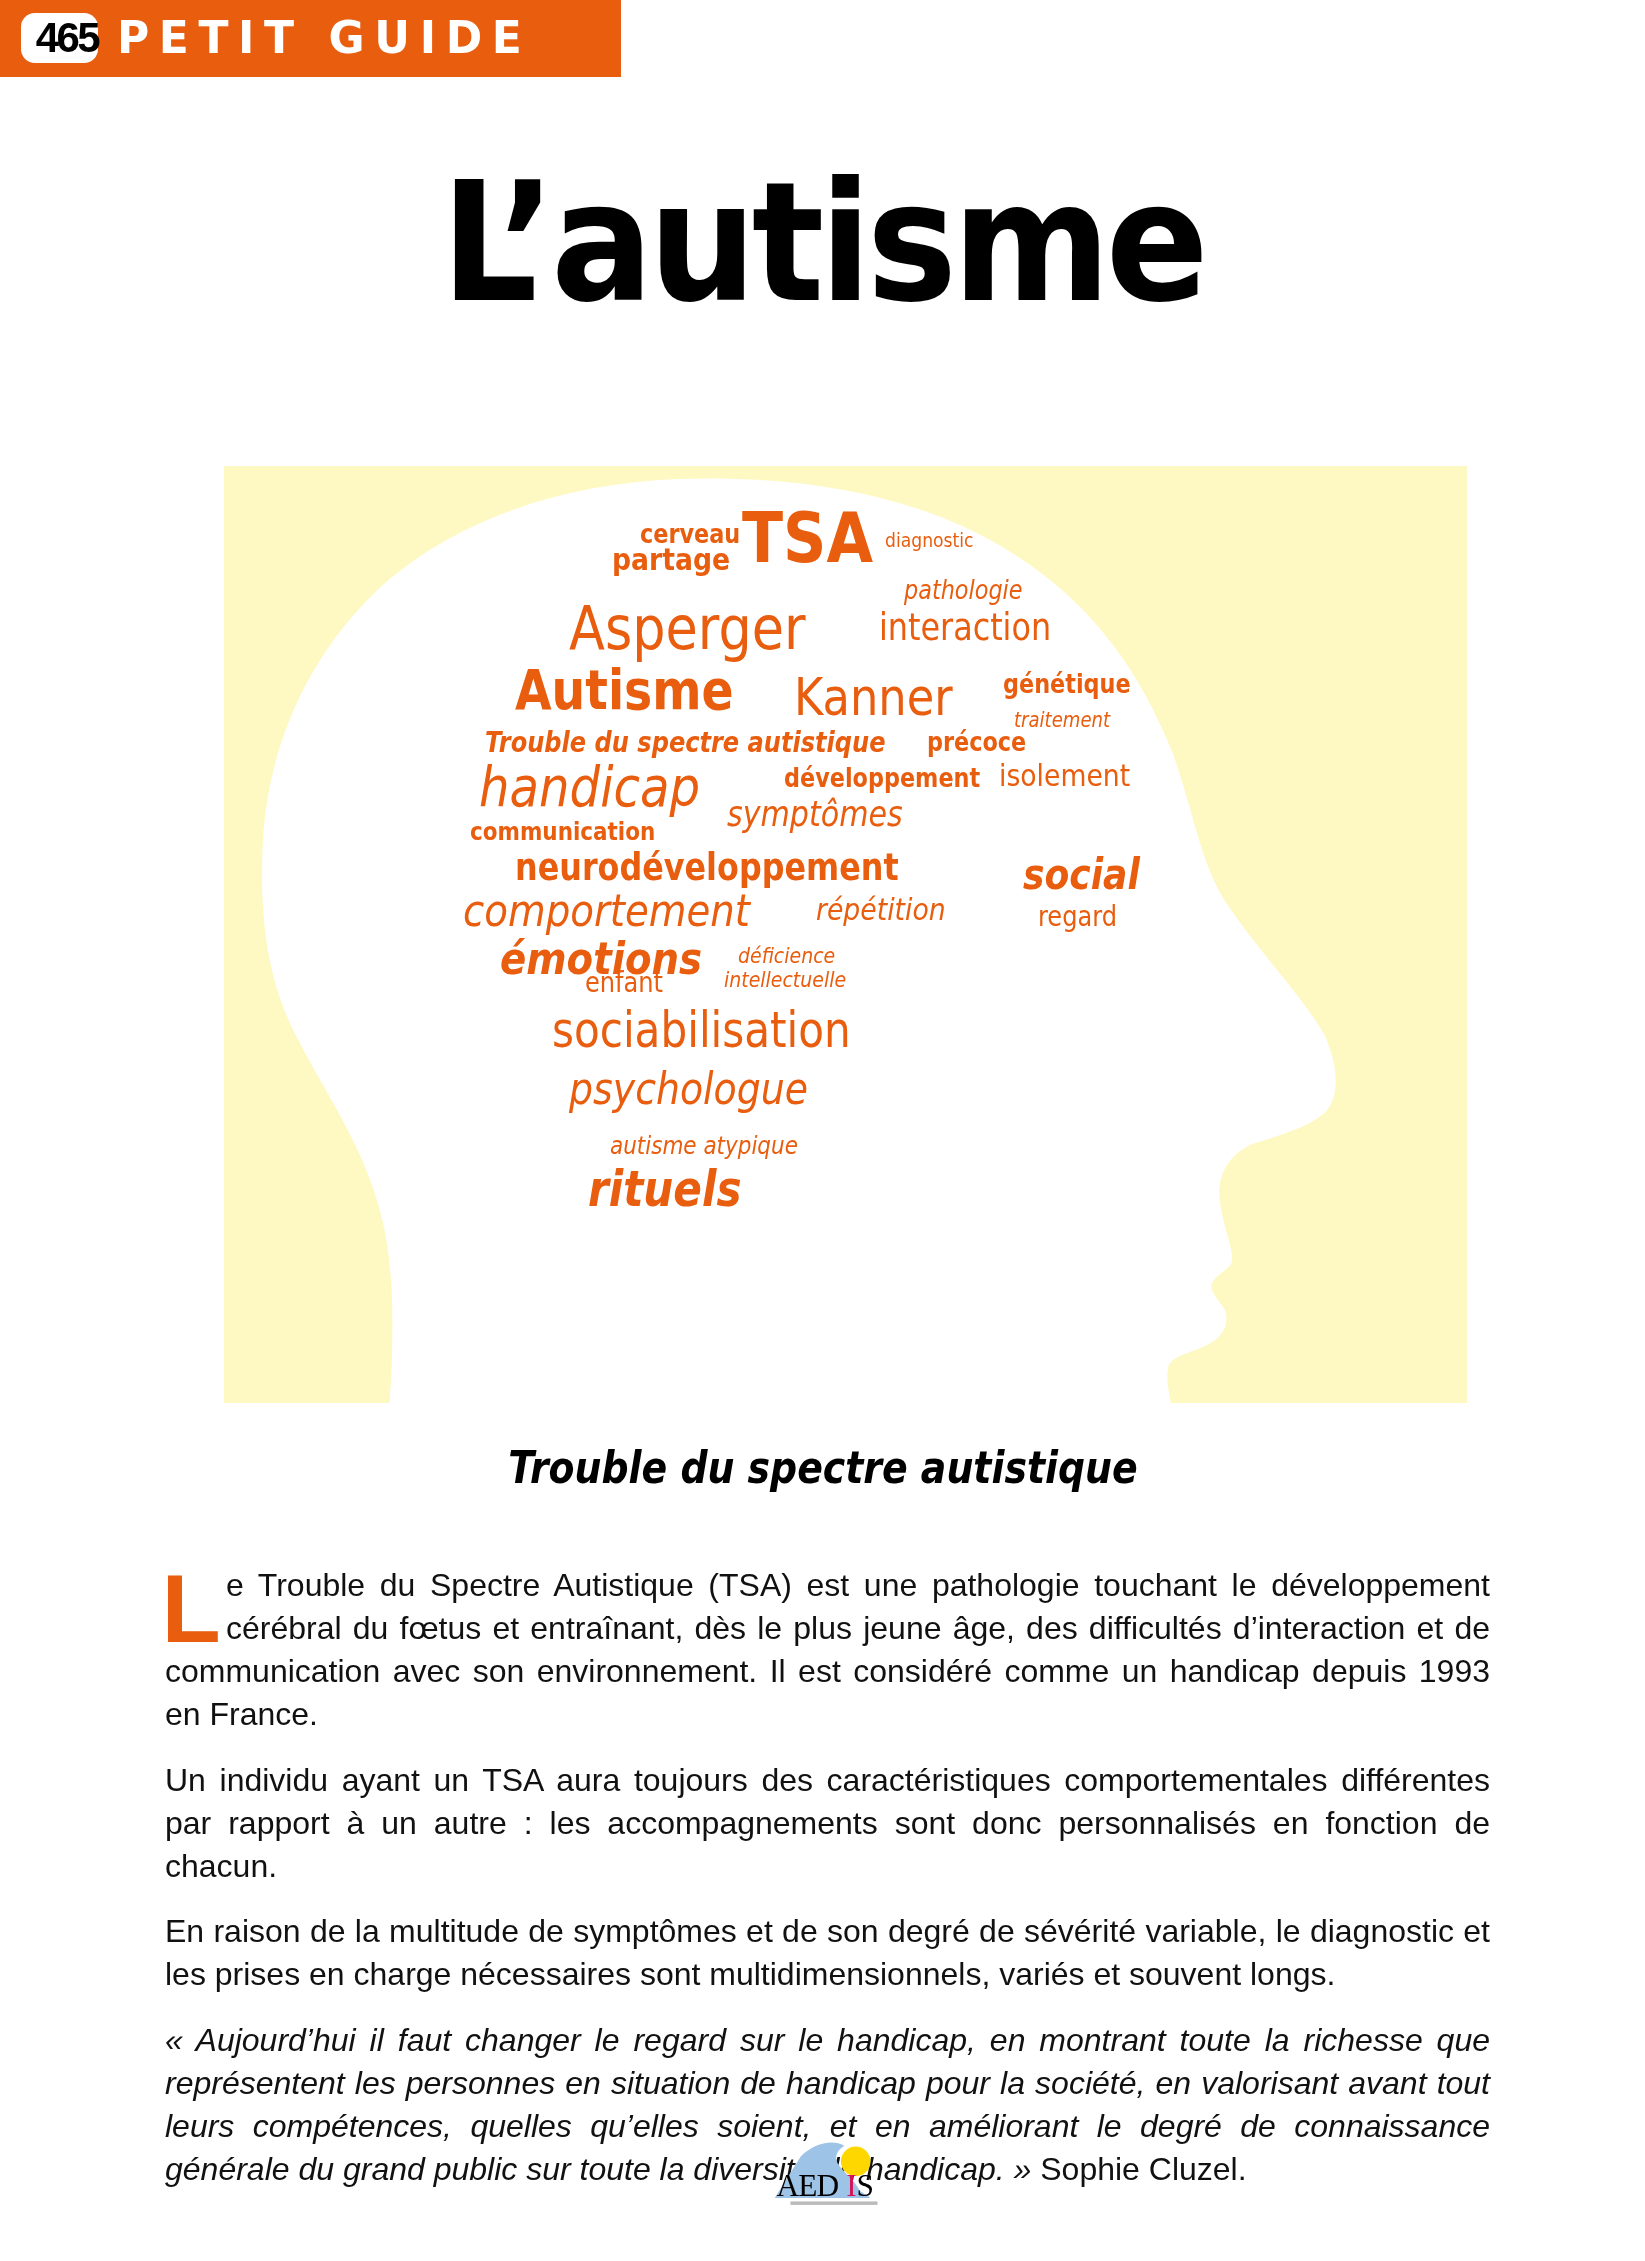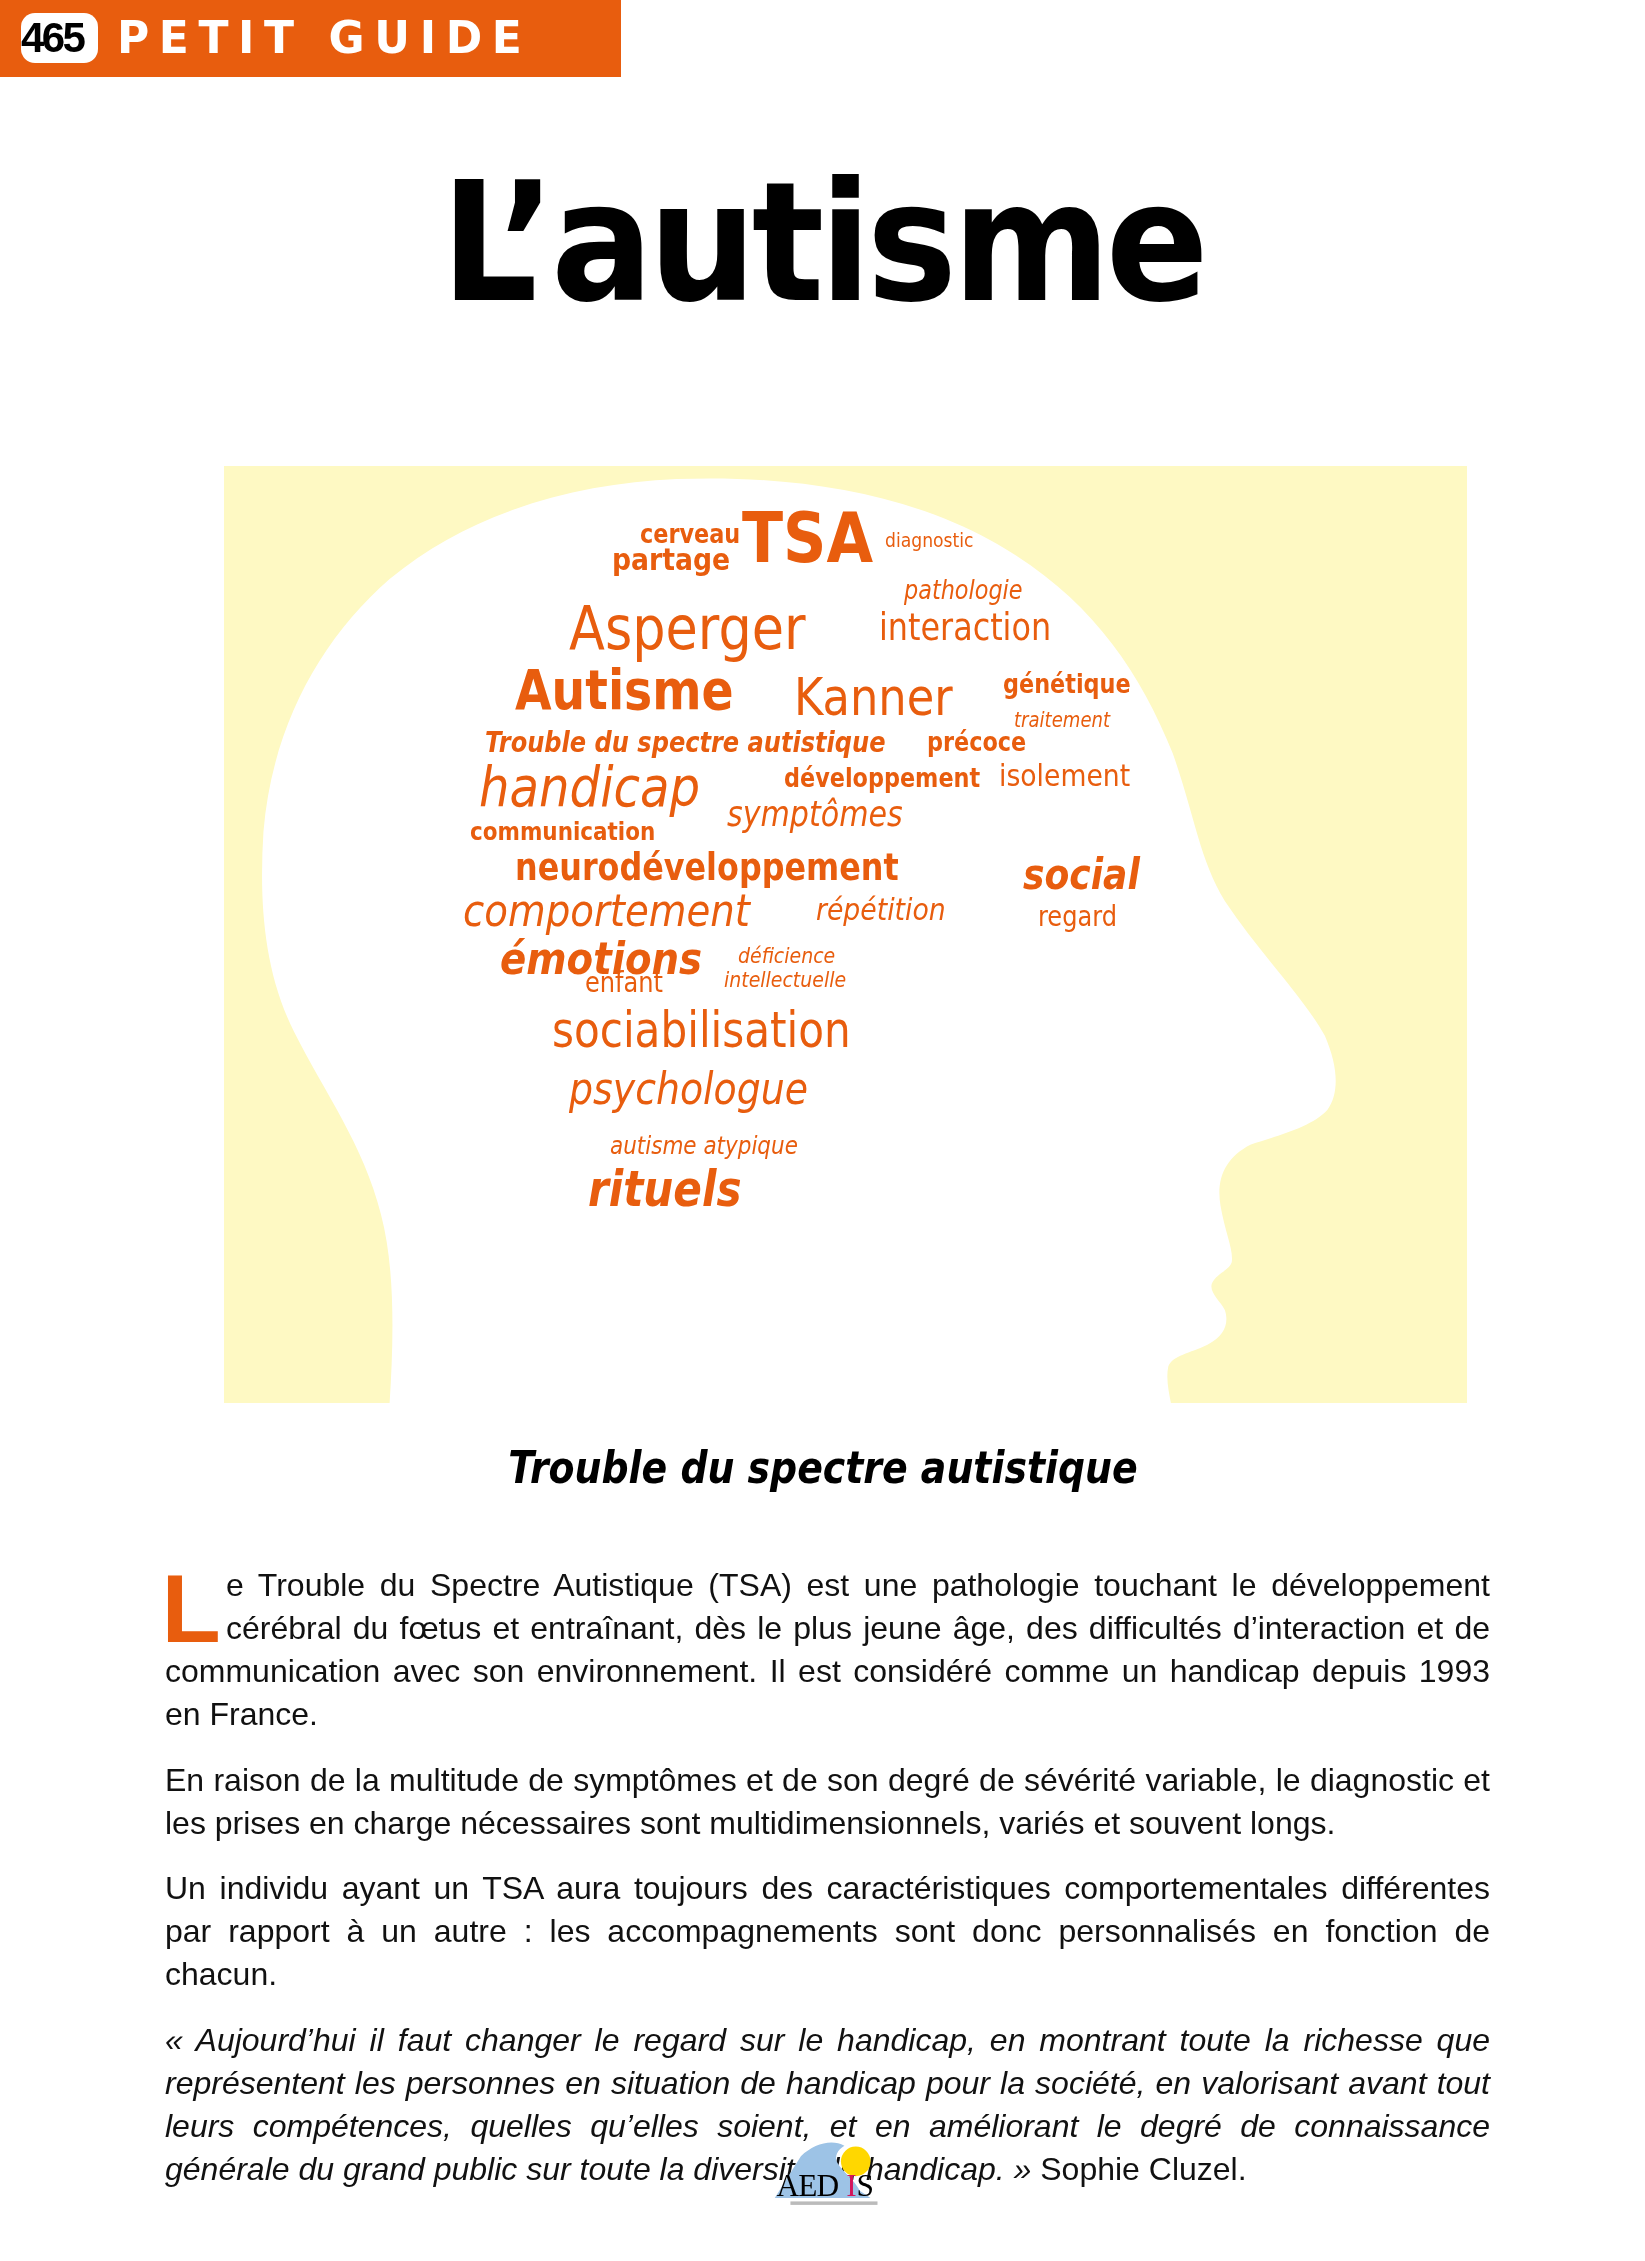--- a/index.html
+++ b/index.html
@@ -1,21 +1,21 @@
 <!DOCTYPE html>
 <html style="font-size:14px"><head>
 <meta charset="utf-8">
 <style>
   html, body { margin: 0; padding: 0; background: #ffffff; }
   body { width: 1645px; height: 2261px; position: relative; overflow: hidden; font-family: "DejaVu Sans", sans-serif; color: #111; }
 
   
   .header-band { position: absolute; left: 0; top: 0; width: 621px; height: 77px; background: #E85D0E; }
   .guide-number { position: absolute; left: 21px; top: 13px; width: 77px; height: 50px; background: #fff; border-radius: 14px;
-    font-family: "Liberation Sans", sans-serif; font-weight: bold; font-size: 42px; line-height: 50px; text-align: left; color: #000; letter-spacing: -2.6px; }
+    font-family: "Liberation Sans", sans-serif; font-weight: bold; font-size: 42px; line-height: 50px; text-align: right; color: #000; letter-spacing: -2.6px; }
   .guide-label { position: absolute; left: 117px; top: 12.2px; height: 52px; font-family: "DejaVu Sans", sans-serif; font-size: 44px; line-height: 52px;
     color: #fff; letter-spacing: 9.6px; font-weight: 600; }
 
   
   .page-title { position: absolute; left: 0; width: 1645px; top: 152px; text-align: center; font-family: "DejaVu Sans", sans-serif; font-weight: bold;
     font-size: 165px; line-height: 183px; letter-spacing: -5.2px; color: #000; transform: scaleX(0.92); }
 
   
   .illustration { position: absolute; left: 224px; top: 466px; width: 1243px; height: 937px; background: #fef9c3; overflow: hidden; }
   .illustration svg.head { position: absolute; left: 0; top: 0; }
@@ -105,22 +105,22 @@
       <span class="cloud-word c i" style="left: 345px; top: 601px; font-size: 44px; transform: scaleX(0.86);">psychologue</span>
       <span class="cloud-word c i" style="left: 386px; top: 667px; font-size: 25px; transform: scaleX(0.86);">autisme atypique</span>
       <span class="cloud-word c b i" style="left: 364px; top: 699px; font-size: 49px; transform: scaleX(0.86);">rituels</span>
     </div>
 </div>
 
 <div class="subtitle"><span>Trouble du spectre autistique</span></div>
 
 <div class="body-text" style="top:1564px;">
   <p class="para"><span class="dropcap">L</span><span>e Trouble du Spectre Autistique (TSA) est une pathologie touchant le développement cérébral du fœtus et entraînant, dès le plus jeune âge, des difficultés d’interaction et de communication avec son environnement. Il est considéré comme un handicap depuis 1993 en France.</span></p>
+  <p class="para">Un individu ayant un TSA aura toujours des caractéristiques comportementales différentes par rapport à un autre : les accompagnements sont donc personnalisés en fonction de chacun.</p>
   <p class="para">En raison de la multitude de symptômes et de son degré de sévérité variable, le diagnostic et les prises en charge nécessaires sont multidimensionnels, variés et souvent longs.</p>
-  <p class="para">Un individu ayant un TSA aura toujours des caractéristiques comportementales différentes par rapport à un autre : les accompagnements sont donc personnalisés en fonction de chacun.</p>
   <p class="para quote"><span>« Aujourd’hui il faut changer le regard sur le handicap, en montrant toute la richesse que représentent les personnes en situation de handicap pour la société, en valorisant avant tout leurs compétences, quelles qu’elles soient, et en améliorant le degré de connaissance générale du grand public sur toute la diversité du handicap. »</span> <span class="author">Sophie Cluzel.</span></p>
 </div>
 
 <div class="publisher-logo">
   <svg width="122" height="74" viewBox="0 0 140 85">
     <path d="M 10 70 L 40 22 C 55 8, 75 2, 90 10 C 82 15, 78 22, 82 30 C 88 40, 100 48, 108 62 L 120 70 Z" fill="#9DC3E6"></path>
     <circle cx="103" cy="28" r="17" fill="#FFD700"></circle>
     <text x="12" y="68" font-family="Liberation Serif, serif" font-size="36" fill="#000" letter-spacing="-1">AED</text>
     <text x="92" y="68" font-family="Liberation Serif, serif" font-size="36" fill="#D4145A">I</text>
     <text x="104" y="68" font-family="Liberation Serif, serif" font-size="36" fill="#000">S</text>

